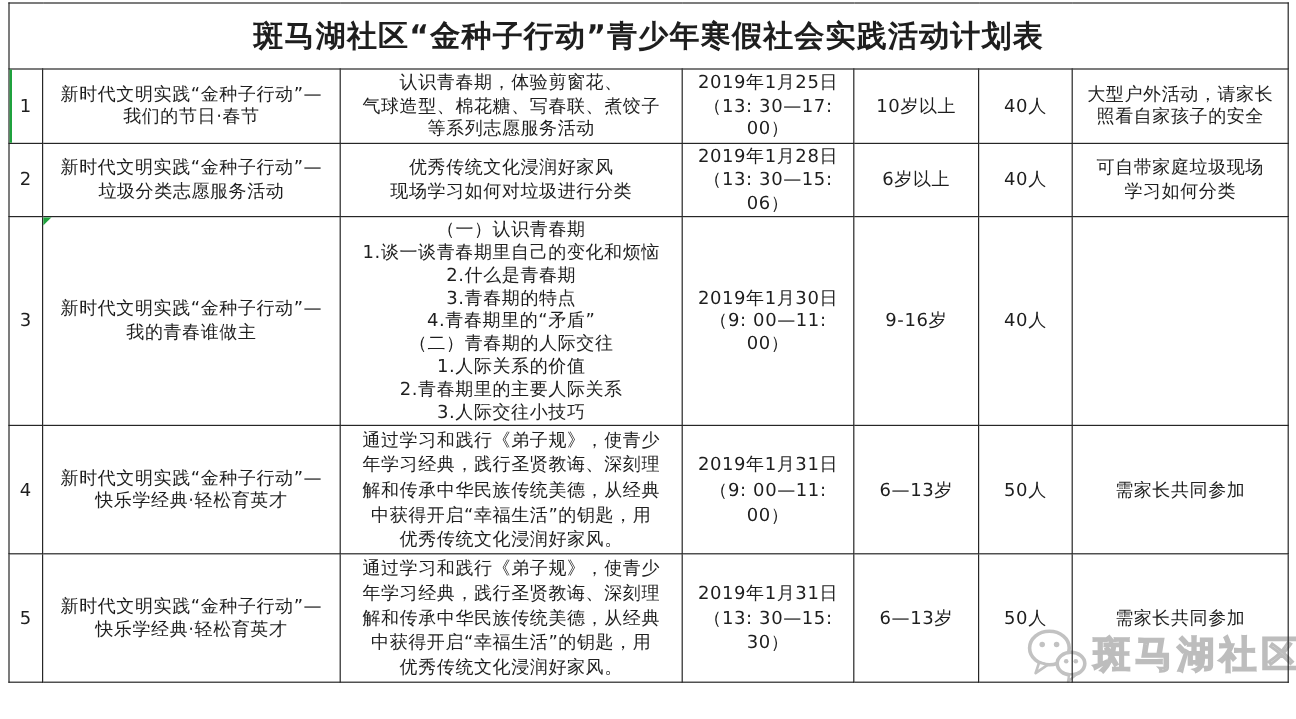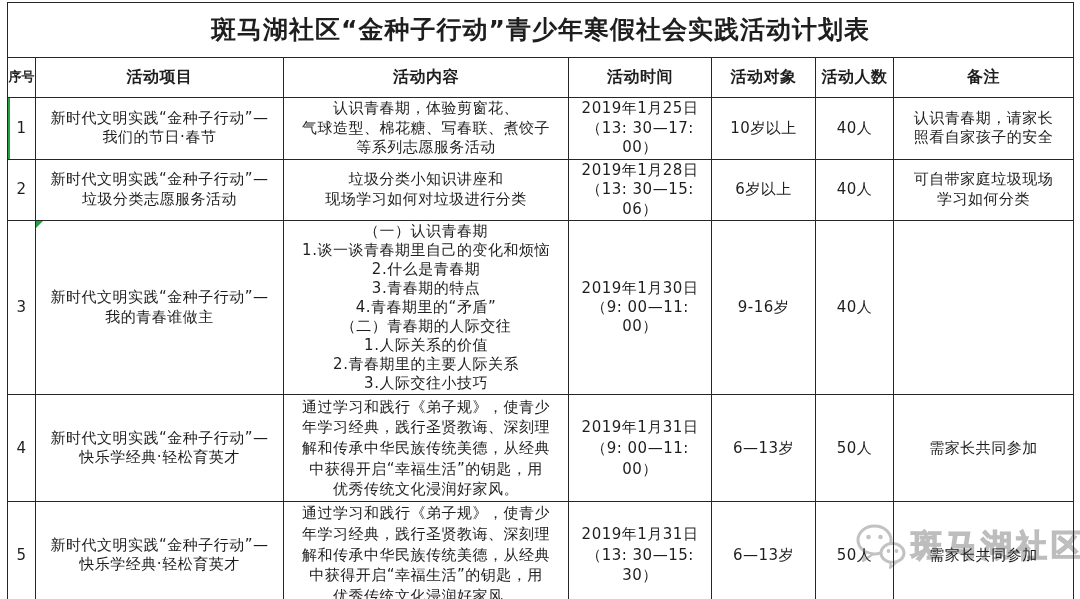--- a/index.html
+++ b/index.html
@@ -83,50 +83,41 @@
         <col class="c-target">
         <col class="c-count">
         <col class="c-note">
     </colgroup>
 
     <tbody>
         <tr class="title-row">
       <td colspan="7">斑马湖社区“金种子行动”青少年寒假社会实践活动计划表</td>
     </tr>
 
-    <tr class="header-row">
-      <td>序号</td>
-      <td>活动项目</td>
-      <td>活动内容</td>
-      <td>活动时间</td>
-      <td>活动对象</td>
-      <td>活动人数</td>
-      <td>备注</td>
-    </tr>
 
     <tr class="r1">
       <td class="pos-rel"><span class="green-edge"></span><span>1</span></td>
       <td>新时代文明实践“金种子行动”—
 我们的节日·春节</td>
       <td>认识青春期，体验剪窗花、
 气球造型、棉花糖、写春联、煮饺子
 等系列志愿服务活动</td>
       <td>2019年1月25日
 （13: 30—17: 00）</td>
       <td>10岁以上</td>
       <td>40人</td>
-      <td>认识青春期，请家长
+      <td>大型户外活动，请家长
 照看自家孩子的安全</td>
     </tr>
 
     <tr class="r2">
       <td>2</td>
       <td>新时代文明实践“金种子行动”—
 垃圾分类志愿服务活动</td>
-      <td>垃圾分类小知识讲座和
+      <td>优秀传统文化浸润好家风
 现场学习如何对垃圾进行分类</td>
       <td>2019年1月28日
 （13: 30—15: 06）</td>
       <td>6岁以上</td>
       <td>40人</td>
       <td>可自带家庭垃圾现场
 学习如何分类</td>
     </tr>
 
     <tr class="r3">

